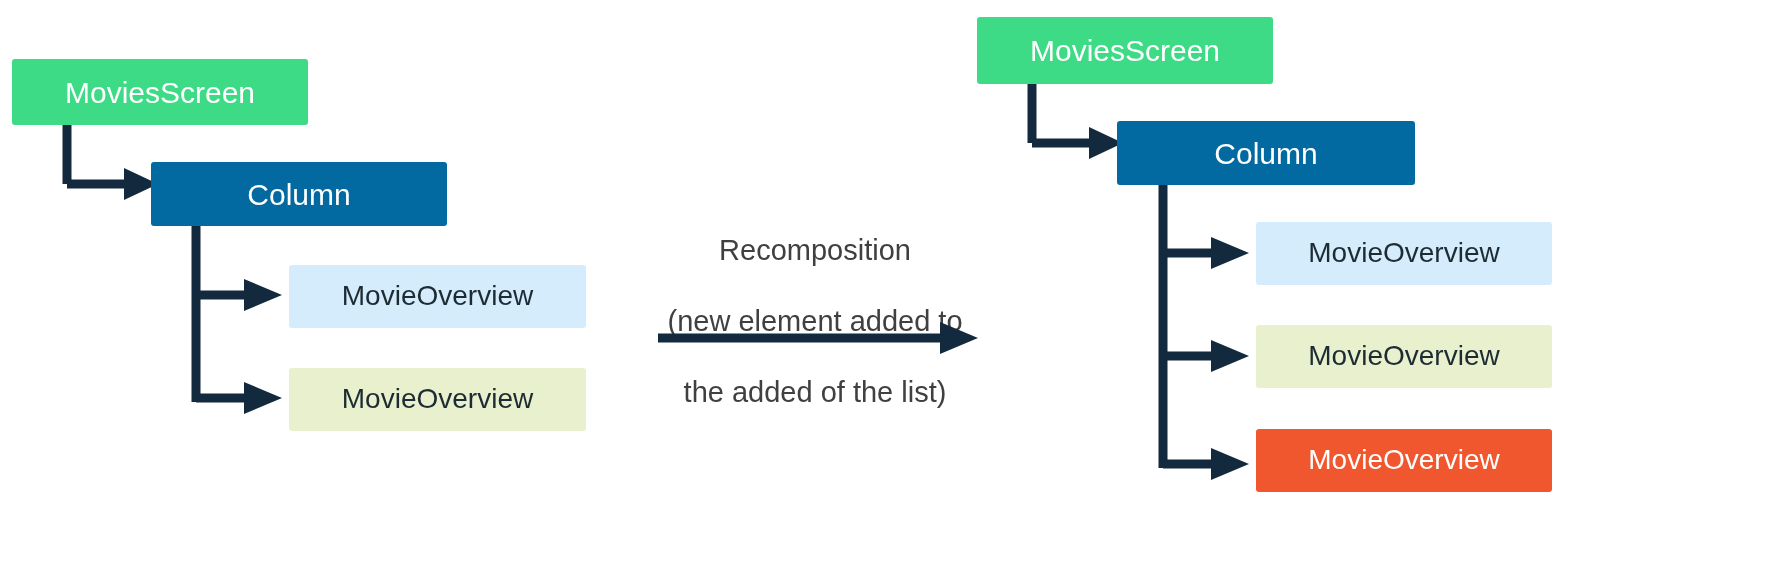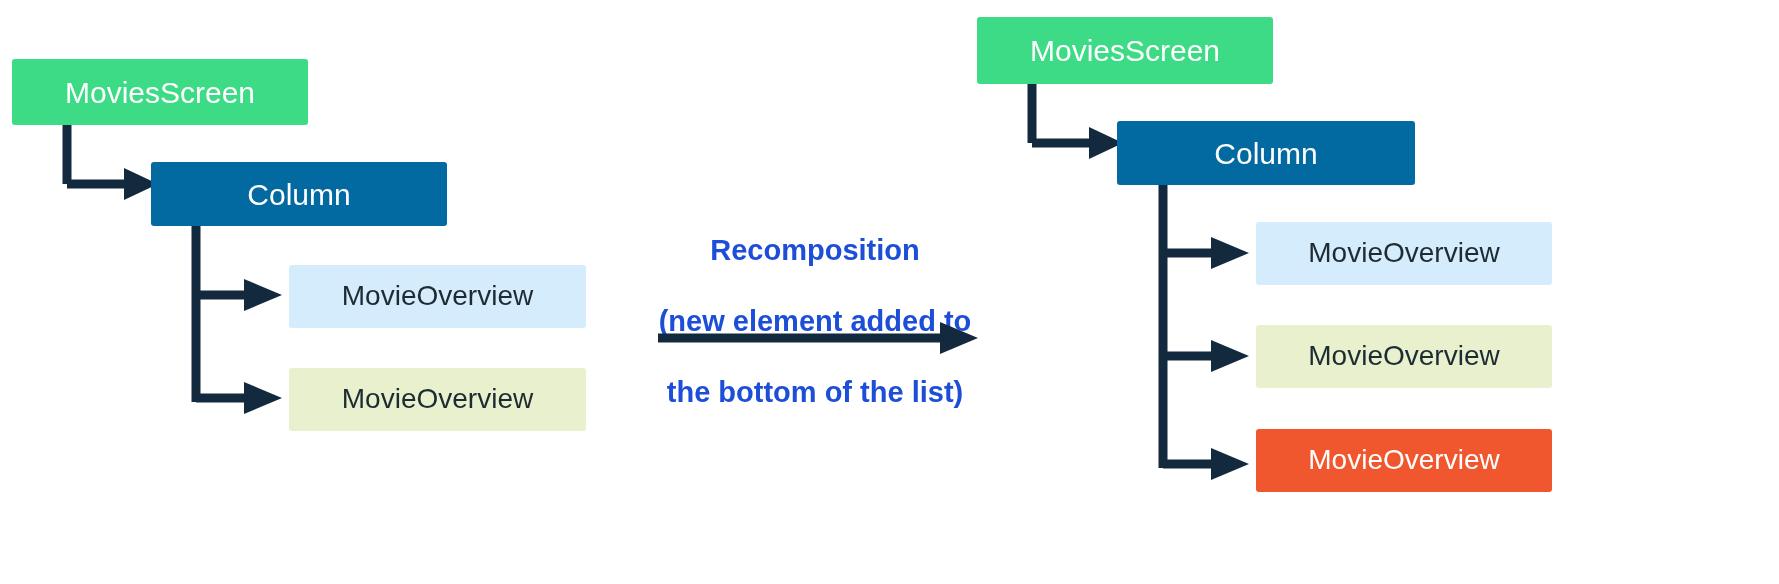--- a/index.html
+++ b/index.html
@@ -41,25 +41,24 @@
   }
   .conn path, .conn line {
     stroke: #13293d;
     fill: none;
     stroke-linecap: butt;
   }
   .conn polygon { fill: #13293d; }
 
   .caption {
     position: absolute;
-    color: #1d4ed8;
+    color: #404040;
     text-align: center;
     line-height: 1.22;
     white-space: pre-line;
-    font-weight: bold;
   }
   .caption .ln { display: block; }
 </style>
 </head>
 <body>
 
 <div id="stage">
 
   <div>
 
@@ -93,21 +92,21 @@
       <span>MovieOverview</span>
     </div>
 
   </div>
 
   <div>
 
     <div class="caption" style="left:650px; top:198px; width:330px; font-size:29px;">
       <span class="ln">Recomposition</span>
       <span class="ln">(new element added to</span>
-      <span class="ln">the bottom of the list)</span>
+      <span class="ln">the added of the list)</span>
     </div>
 
     <svg class="conn" style="left:658px; top:318px; width:322px; height:40px;" viewBox="0 0 322 40">
       <path d="M0,20 L288,20" stroke-width="9"></path>
       <polygon points="282,4 320,20 282,36"></polygon>
     </svg>
 
   </div>
 
   <div>

